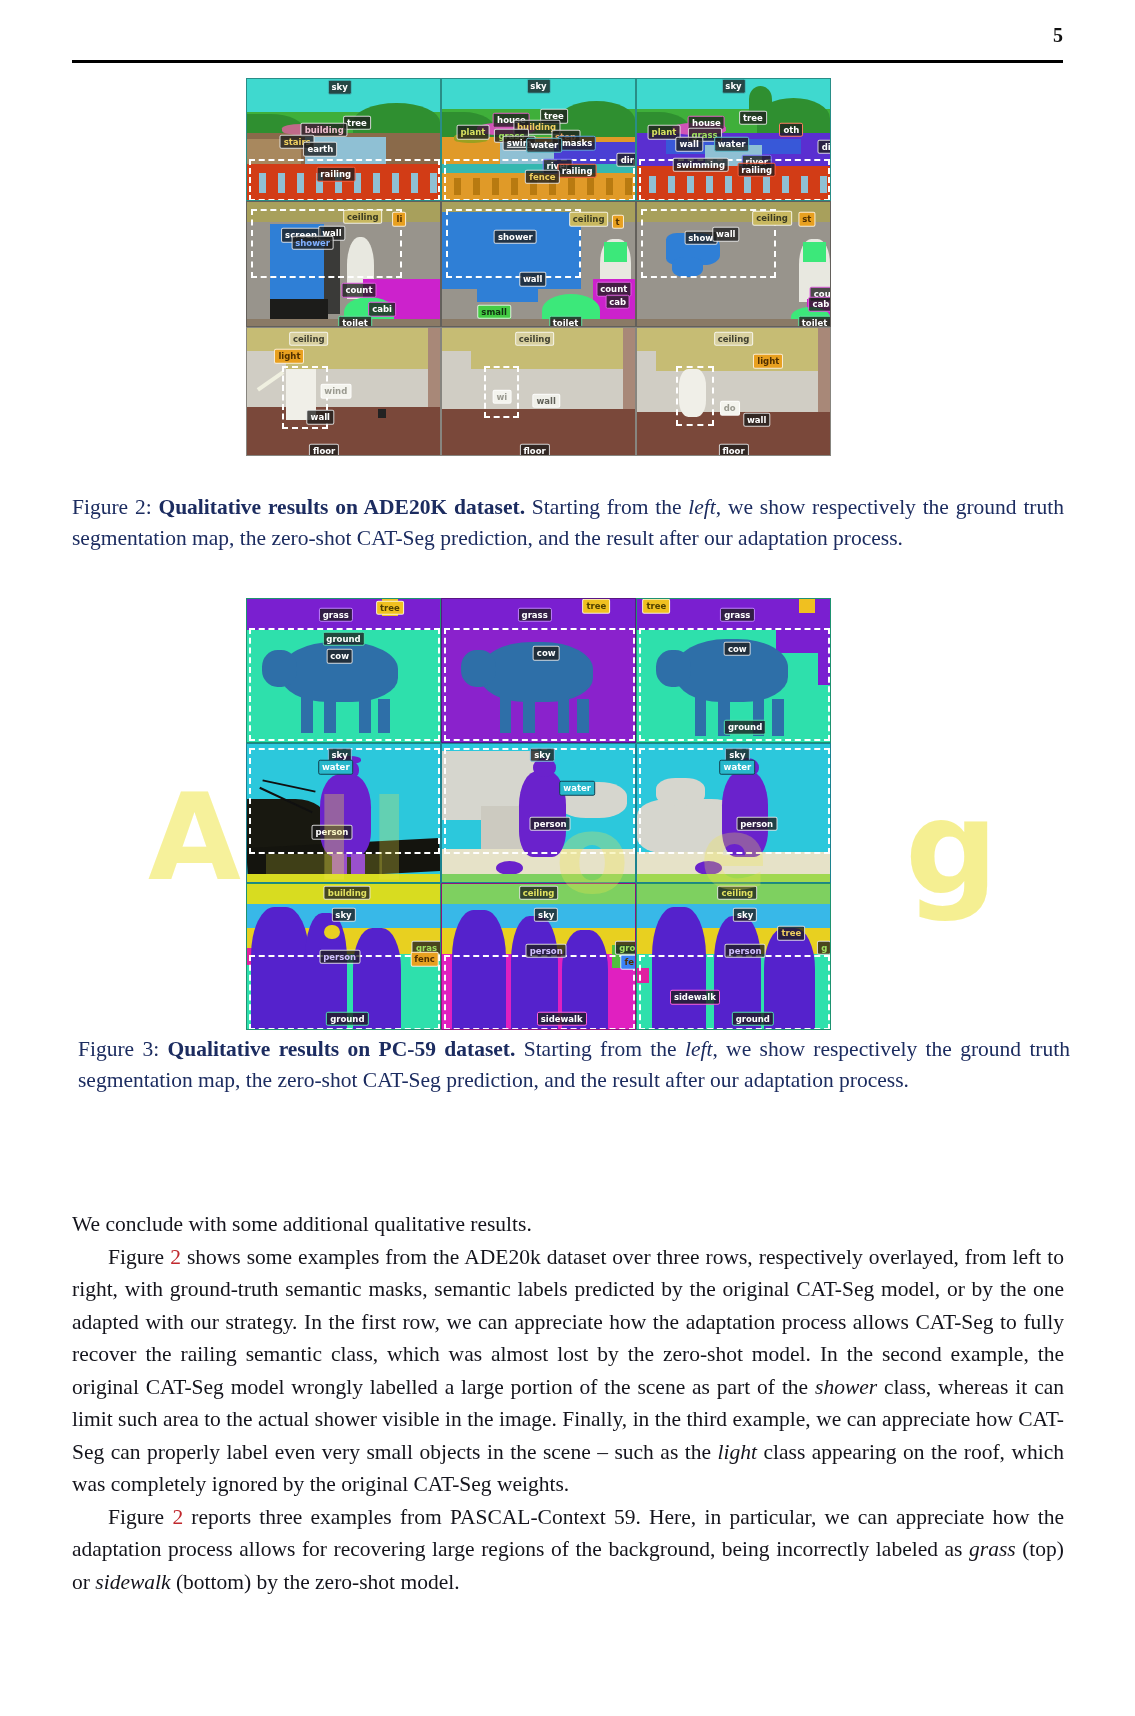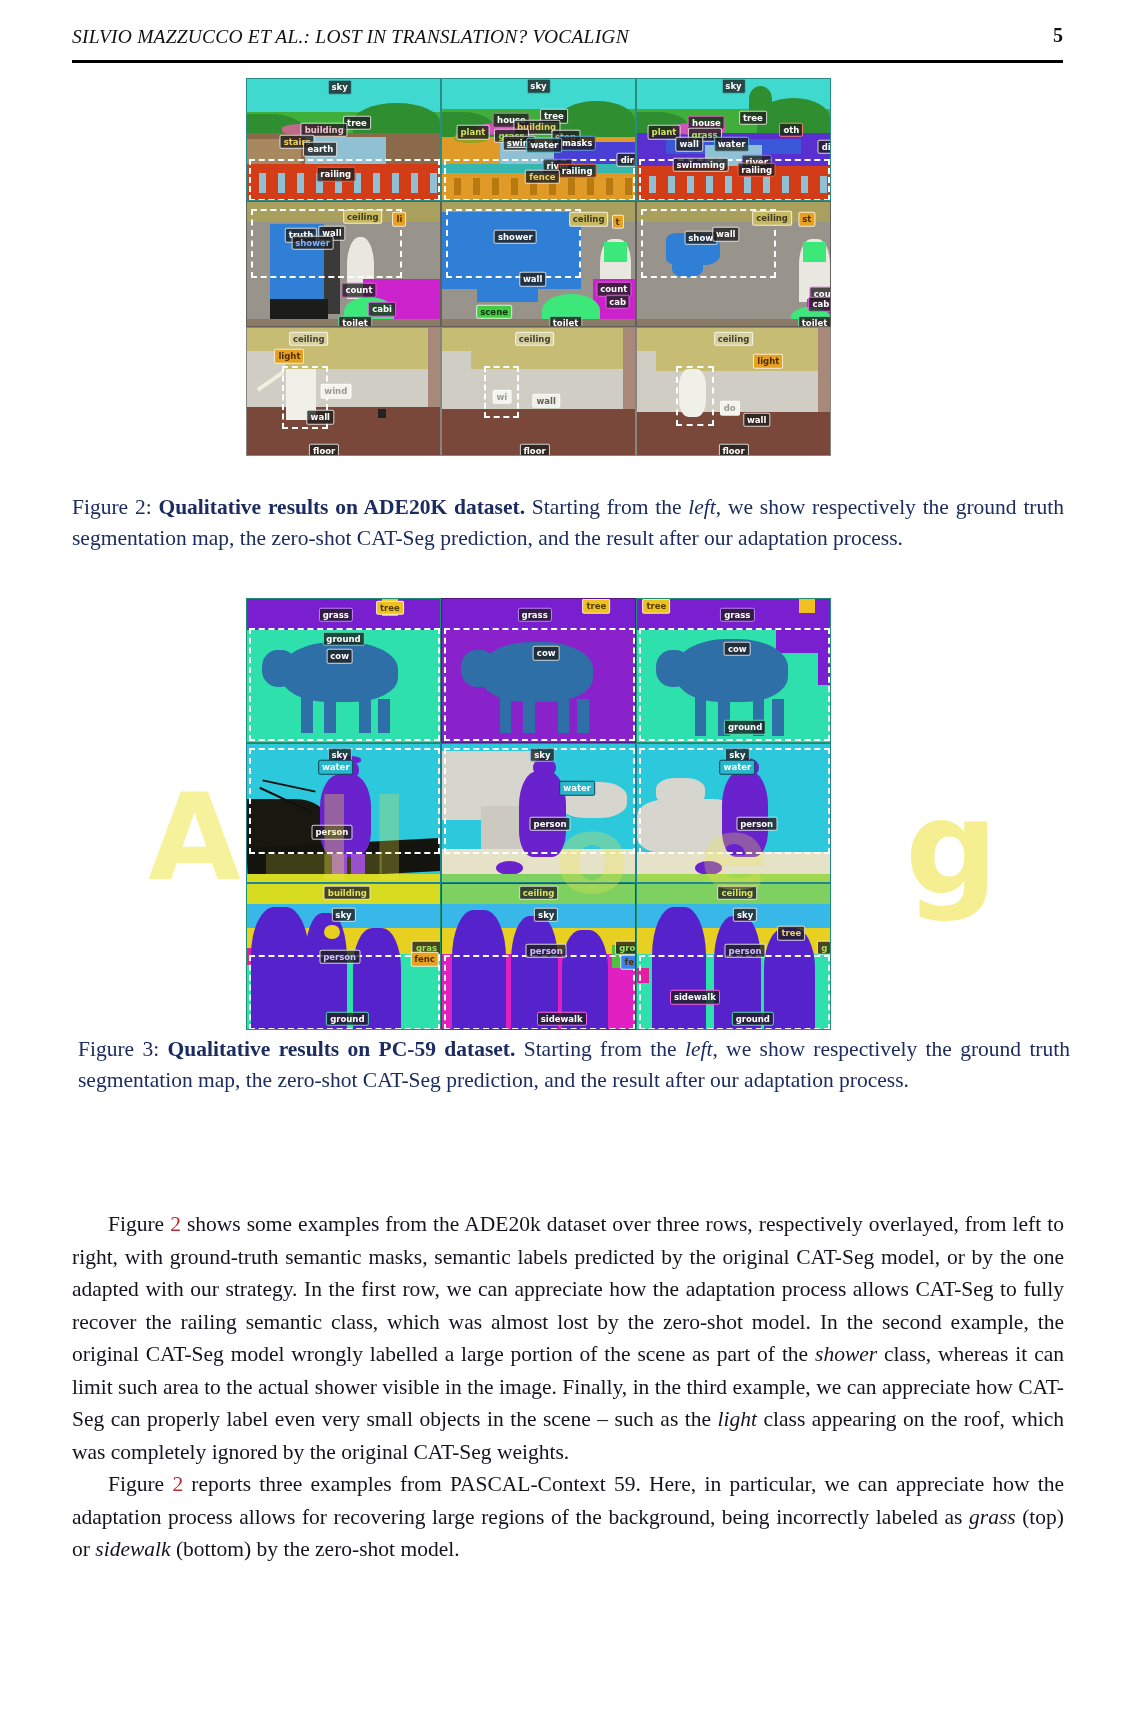--- a/index.html
+++ b/index.html
@@ -31,21 +31,20 @@
   .bodytext p{margin:0;}
   .bodytext p.ind{text-indent:36px;}
   .watermark{position:absolute;left:0;top:0;width:1135px;height:1716px;pointer-events:none;z-index:9;}
   .wm-glyph{position:absolute;font-family:"DejaVu Sans",sans-serif;font-weight:bold;}
 </style>
 </head>
 <body>
 
 <div class="page">
 
-  <div class="running-head">SILVIO MAZZUCCO ET AL.: LOST IN TRANSLATION? VOCALIGN</div>
   <div class="page-num">5</div>
   <div class="head-rule"></div>
 
   <div class="figgrid fig2">
       <div class="figrow" style="height: 32.5%;">
         <div class="figcell" style="background: rgb(63, 217, 207);">
           <div class="layer" style="left: 0%; top: 27%; width: 100%; height: 26%; background: rgb(63, 175, 58);"></div>
           <div class="layer" style="left: 55%; top: 20%; width: 45%; height: 32%; background: rgb(47, 143, 48); border-radius: 50% 50% 0px 0px;"></div>
           <div class="layer" style="left: 0%; top: 29%; width: 30%; height: 24%; background: rgb(47, 143, 48); border-radius: 0px 60% 0px 0px;"></div>
           <div class="layer" style="left: 0%; top: 45%; width: 100%; height: 30%; background: rgb(138, 106, 74);"></div>
@@ -122,21 +121,21 @@
           <div class="layer" style="left: 38%; top: 20%; width: 10%; height: 70%; background: rgb(58, 58, 56);"></div>
           <div class="layer" style="left: 12%; top: 18%; width: 28%; height: 68%; background: rgb(47, 127, 214);"></div>
           <div class="layer" style="left: 12%; top: 78%; width: 30%; height: 16%; background: rgb(28, 28, 26);"></div>
           <div class="layer" style="left: 52%; top: 28%; width: 14%; height: 50%; background: rgb(232, 232, 224); border-radius: 45% 45% 0px 0px;"></div>
           <div class="layer" style="left: 60%; top: 62%; width: 40%; height: 32%; background: rgb(204, 34, 204);"></div>
           <div class="layer" style="left: 50%; top: 76%; width: 26%; height: 24%; background: rgb(60, 232, 122); border-radius: 50% 50% 0px 0px;"></div>
           <div class="layer" style="left: 0%; top: 94%; width: 100%; height: 6%; background: rgb(138, 122, 102);"></div>
           <div class="dashbox" style="left: 2%; top: 6%; width: 76%; height: 52%;"></div>
           <span class="chip" style="left: 60%; top: 12%; background: rgb(200, 184, 96); color: rgb(58, 58, 32);">ceiling</span>
           <span class="chip" style="left: 79%; top: 14%; background: rgb(232, 160, 32); color: rgb(80, 48, 0);">li</span>
-          <span class="chip" style="left: 28%; top: 27%;">truth</span>
+          <span class="chip" style="left: 28%; top: 27%;">screen</span>
           <span class="chip" style="left: 44%; top: 25%;">wall</span>
           <span class="chip" style="left: 34%; top: 33%; color: rgb(128, 176, 255);">shower</span>
           <span class="chip" style="left: 58%; top: 71%; border-color: rgb(224, 96, 224);">count</span>
           <span class="chip" style="left: 70%; top: 86%; border-color: rgb(224, 96, 224);">cabi</span>
           <span class="chip" style="left: 56%; top: 97%; border-color: rgb(96, 224, 160);">toilet</span>
         </div>
         <div class="figcell" style="background: rgb(152, 148, 140);">
           <div class="layer" style="left: 0%; top: 0%; width: 100%; height: 16%; background: rgb(168, 160, 92);"></div>
           <div class="layer" style="left: 0%; top: 8%; width: 72%; height: 62%; background: rgb(47, 127, 214);"></div>
           <div class="layer" style="left: 18%; top: 60%; width: 32%; height: 20%; background: rgb(47, 127, 214);"></div>
@@ -144,21 +143,21 @@
           <div class="layer" style="left: 84%; top: 32%; width: 12%; height: 16%; background: rgb(60, 232, 122);"></div>
           <div class="layer" style="left: 78%; top: 62%; width: 22%; height: 32%; background: rgb(204, 34, 204);"></div>
           <div class="layer" style="left: 52%; top: 74%; width: 30%; height: 26%; background: rgb(60, 232, 122); border-radius: 50% 50% 0px 0px;"></div>
           <div class="layer" style="left: 20%; top: 84%; width: 16%; height: 10%; background: rgb(68, 204, 68);"></div>
           <div class="layer" style="left: 0%; top: 94%; width: 100%; height: 6%; background: rgb(138, 122, 102);"></div>
           <div class="dashbox" style="left: 2%; top: 6%; width: 68%; height: 52%;"></div>
           <span class="chip" style="left: 76%; top: 14%; background: rgb(200, 184, 96); color: rgb(58, 58, 32);">ceiling</span>
           <span class="chip" style="left: 91%; top: 16%; background: rgb(232, 160, 32); color: rgb(80, 48, 0);">t</span>
           <span class="chip" style="left: 38%; top: 28%;">shower</span>
           <span class="chip" style="left: 47%; top: 62%;">wall</span>
-          <span class="chip" style="left: 27%; top: 88%; background: rgb(68, 204, 68); color: rgb(16, 48, 16);">scene</span>
+          <span class="chip" style="left: 27%; top: 88%; background: rgb(68, 204, 68); color: rgb(16, 48, 16);">small</span>
           <span class="chip" style="left: 89%; top: 70%; border-color: rgb(224, 96, 224);">count</span>
           <span class="chip" style="left: 91%; top: 80%; border-color: rgb(224, 96, 224);">cab</span>
           <span class="chip" style="left: 64%; top: 97%; border-color: rgb(96, 224, 160);">toilet</span>
         </div>
         <div class="figcell" style="background: rgb(152, 148, 140);">
           <div class="layer" style="left: 0%; top: 0%; width: 100%; height: 16%; background: rgb(168, 160, 92);"></div>
           <div class="layer" style="left: 15%; top: 25%; width: 28%; height: 26%; background: rgb(47, 127, 214); border-radius: 20% 40% 30% 20%;"></div>
           <div class="layer" style="left: 18%; top: 44%; width: 16%; height: 16%; background: rgb(47, 127, 214); border-radius: 40%;"></div>
           <div class="layer" style="left: 84%; top: 30%; width: 16%; height: 50%; background: rgb(232, 232, 224); border-radius: 40% 40% 0px 0px;"></div>
           <div class="layer" style="left: 86%; top: 32%; width: 12%; height: 16%; background: rgb(60, 232, 122);"></div>
@@ -366,20 +365,21 @@
           <span class="chip" style="left: 30%; top: 78%; border-color: rgb(255, 96, 224);">sidewalk</span>
           <span class="chip" style="left: 60%; top: 93%; border-color: rgb(80, 224, 176);">ground</span>
         </div>
       </div>
     </div>
 
   <div class="caption cap3"><span>Figure 3: </span><span class="b">Qualitative results on PC-59 dataset.</span><span> Starting from the </span><span class="i">left</span><span>, we show respectively the ground truth segmentation map, the zero-shot CAT-Seg prediction, and the result after our adaptation process.</span></div>
 
 
   <div class="bodytext">
+    <p><span>We conclude with some additional qualitative results.</span></p>
     <p class="ind"><span>Figure </span><span class="red">2</span><span> shows some examples from the ADE20k dataset over three rows, respectively overlayed, from left to right, with ground-truth semantic masks, semantic labels predicted by the original CAT-Seg model, or by the one adapted with our strategy. In the first row, we can appreciate how the adaptation process allows CAT-Seg to fully recover the railing semantic class, which was almost lost by the zero-shot model.  In the second example, the original CAT-Seg model wrongly labelled a large portion of the scene as part of the </span><span class="i">shower</span><span> class, whereas it can limit such area to the actual shower visible in the image.  Finally, in the third example, we can appreciate how CAT-Seg can properly label even very small objects in the scene – such as the </span><span class="i">light</span><span> class appearing on the roof, which was completely ignored by the original CAT-Seg weights.</span></p>
     <p class="ind"><span>Figure </span><span class="red">2</span><span> reports three examples from PASCAL-Context 59.  Here, in particular, we can appreciate how the adaptation process allows for recovering large regions of the background, being incorrectly labeled as </span><span class="i">grass</span><span> (top) or </span><span class="i">sidewalk</span><span> (bottom) by the zero-shot model.</span></p>
   </div>
 
   <div class="watermark">
       <span class="wm-glyph" style="left: 148px; top: 768px; font-size: 120px; color: rgb(240, 230, 74); opacity: 0.55;">A</span>
       <span class="wm-glyph" style="left: 315px; top: 775px; font-size: 112px; color: rgb(240, 230, 74); opacity: 0.32;">l</span>
       <span class="wm-glyph" style="left: 370px; top: 775px; font-size: 112px; color: rgb(240, 230, 74); opacity: 0.28;">l</span>
       <span class="wm-glyph" style="left: 555px; top: 792px; font-size: 108px; color: rgb(240, 230, 74); opacity: 0.3;">o</span>
       <span class="wm-glyph" style="left: 700px; top: 796px; font-size: 100px; color: rgb(240, 230, 74); opacity: 0.28;">e</span>

